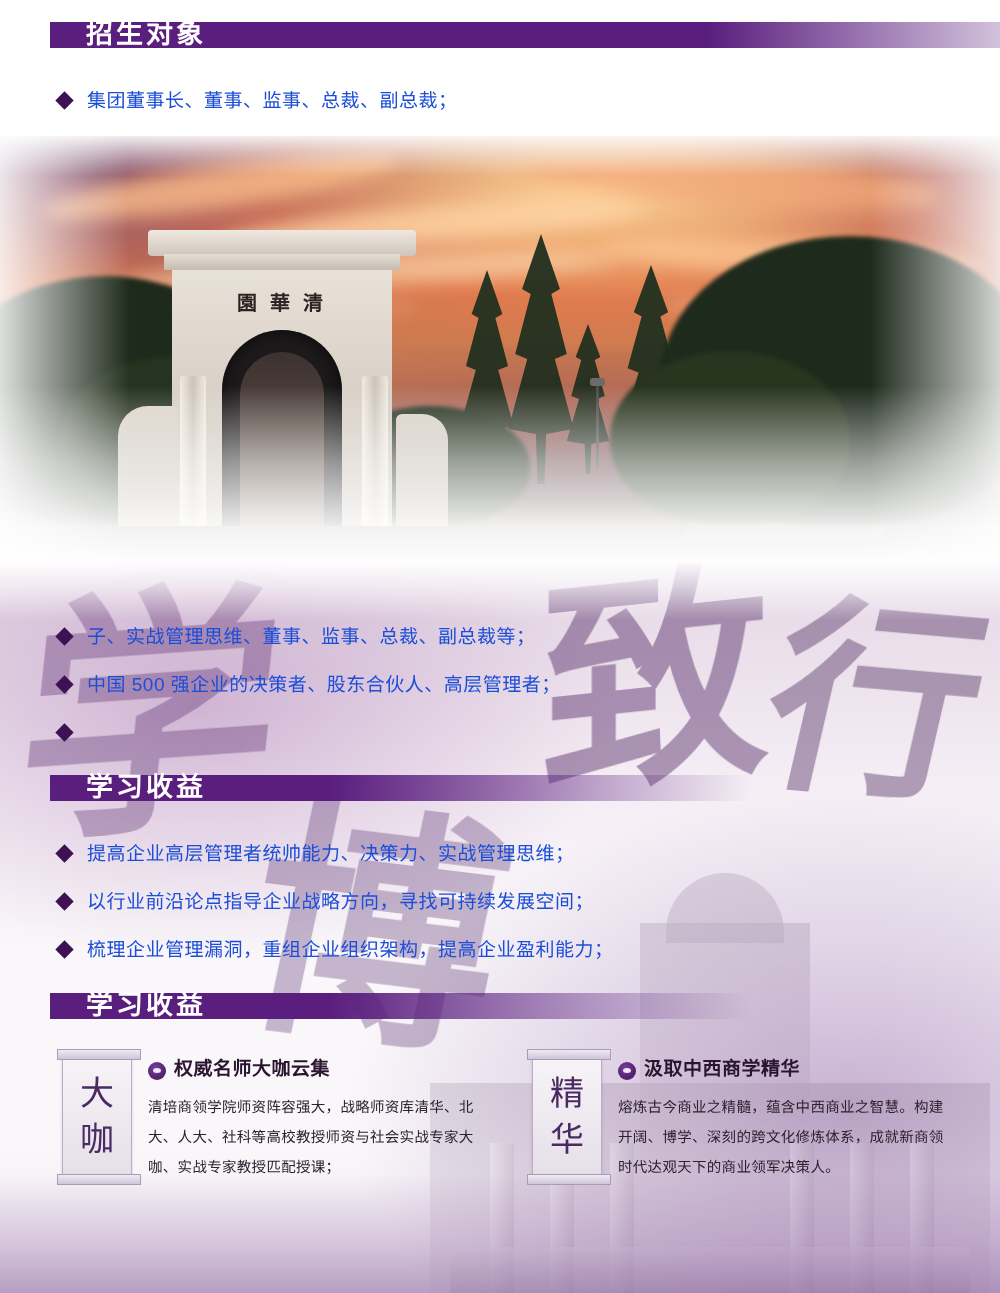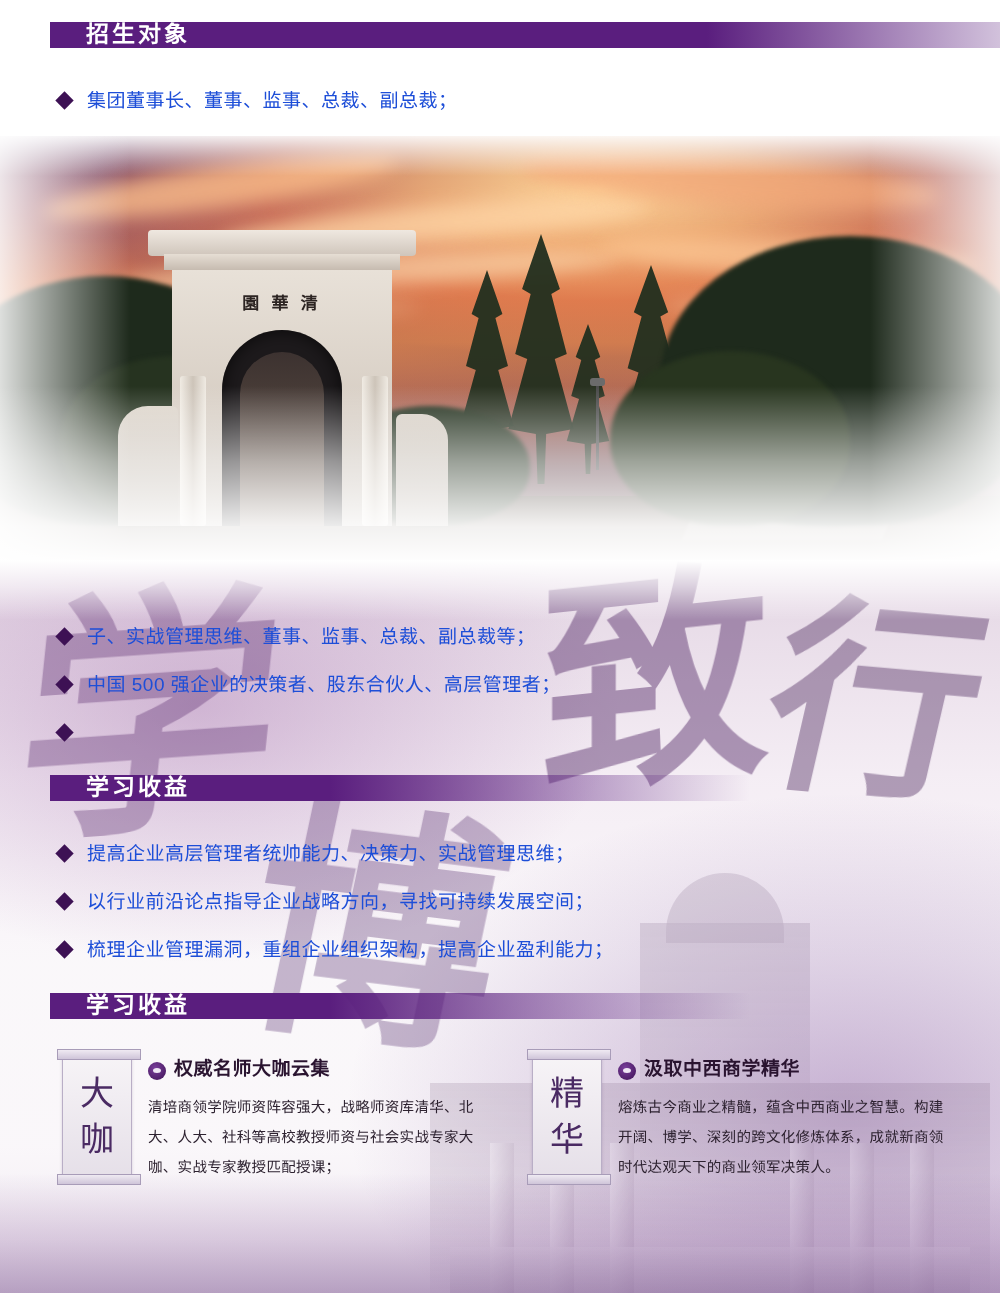--- a/index.html
+++ b/index.html
@@ -38,21 +38,21 @@
     left: 50px;
     top: 8px;
     width: 11px;
     height: 26px;
     background: #5a1e7e;
   }
   .head-text {
     position: relative;
     margin-left: 86px;
     color: #ffffff;
-    font-size: 23px;
+    font-size: 27px;
     font-weight: bold;
     letter-spacing: 3px;
     line-height: 26px;
     z-index: 3;
   }
 
   
   .bullet-row {
     display: flex;
     align-items: flex-start;
@@ -186,21 +186,21 @@
   .gate-wing-r {
     position: absolute; right: 0; bottom: 0; width: 52px; height: 112px;
     background: linear-gradient(to bottom,#d8d0c6,#aaa197);
     border-radius: 6px 26px 0 0;
   }
   .gate-plaque {
     position: absolute; left: 86px; top: 56px; width: 156px; height: 38px;
     display: flex; align-items: center; justify-content: center;
     gap: 8px;
     color: #2c2422;
-    font-size: 17px;
+    font-size: 20px;
     font-weight: bold;
     font-family: "Liberation Serif", "DejaVu Serif", serif;
     letter-spacing: 4px;
   }
   .flagpole {
     position: absolute; left: 348px; bottom: 96px; width: 3px; height: 220px;
     background: linear-gradient(to bottom,#cfc8c0,#9b9389);
   }
   .lamp {
     position: absolute; left: 596px; bottom: 96px; width: 3px; height: 86px;

